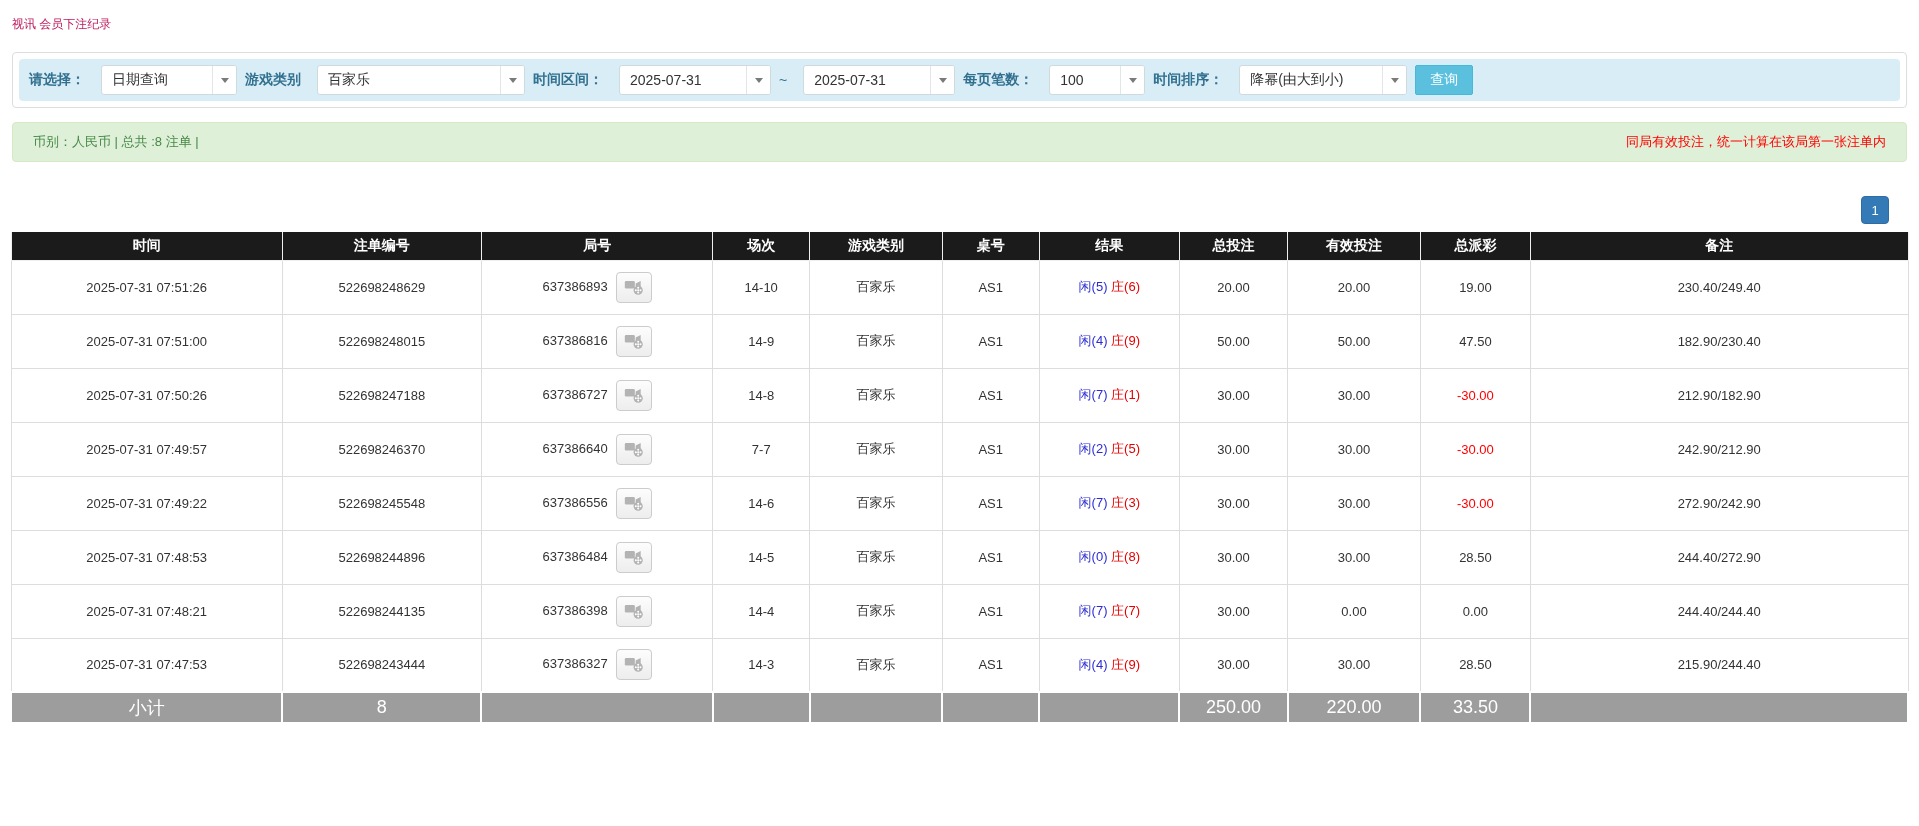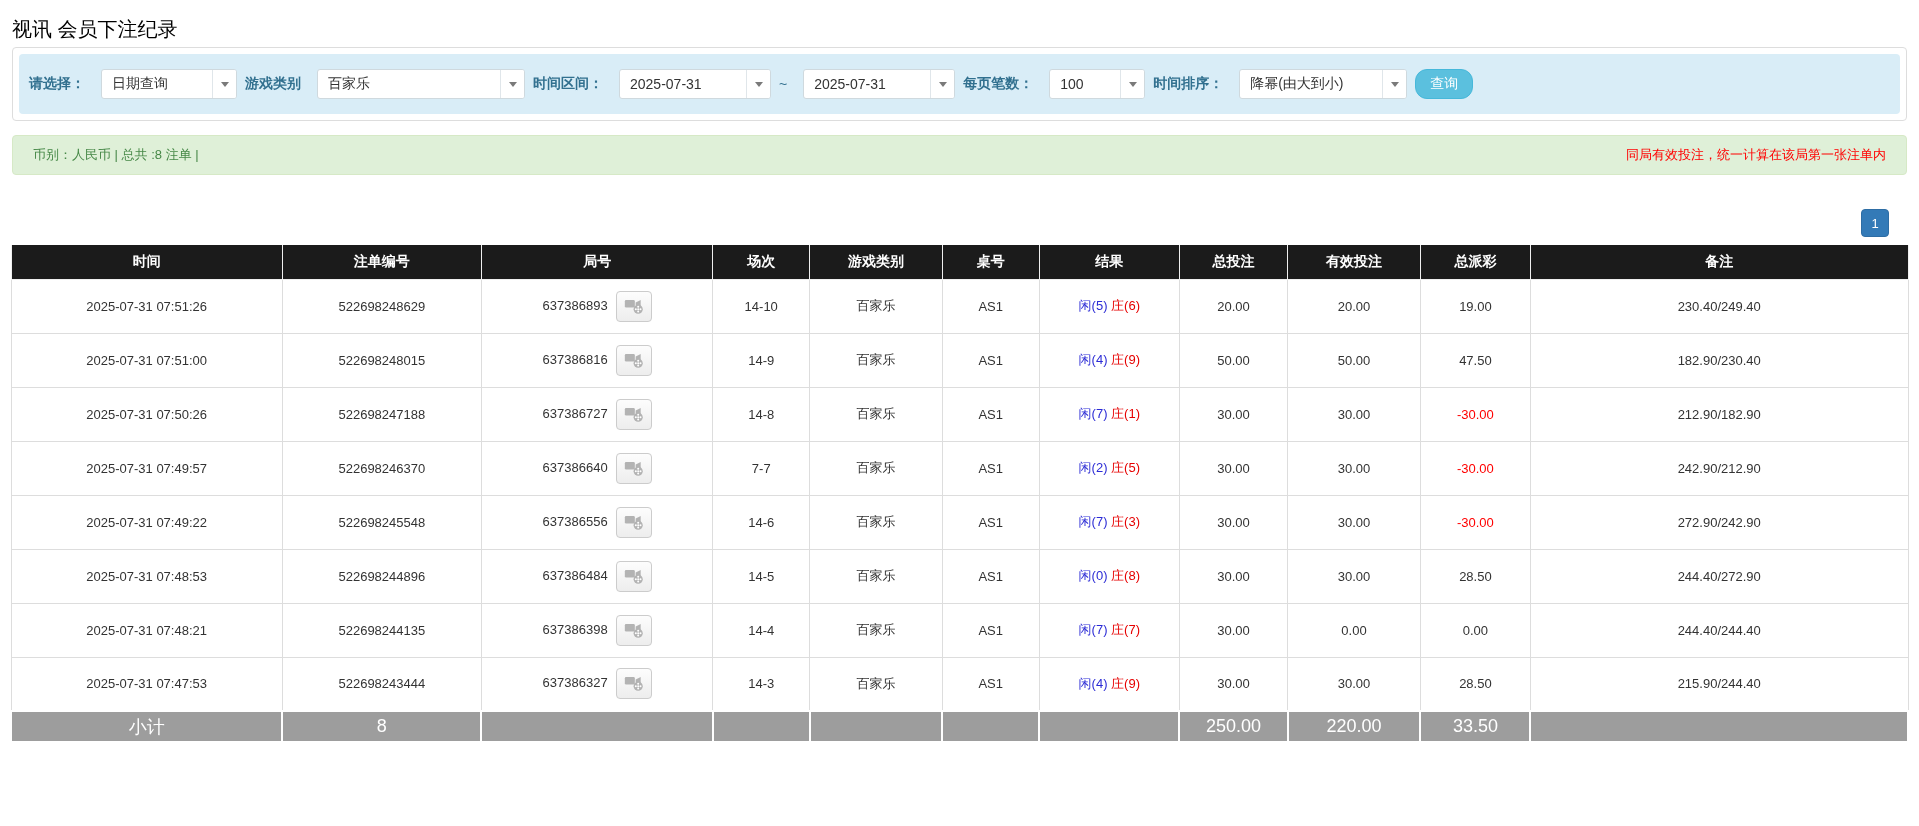--- a/index.html
+++ b/index.html
@@ -6,41 +6,41 @@
   html,body { background:#fff; }
   body {
     width: 1919px; min-height: 826px;
     font-family: "Liberation Sans", "DejaVu Sans", sans-serif;
     color:#333;
     --accent-blue:#5bc0de; --pagination-blue:#337ab7; --link-blue:#428bca;
     --result-player-blue:#2b2bd5; --result-banker-red:#e60000; --negative-red:#ff0000;
     --header-bg:#1b1b1b; --footer-bg:#9d9d9d; --filter-bg:#d9edf7; --filter-label:#31708f;
     --summary-bg:#dff0d8; --summary-text:#468847; --note-red:#ff0000;
   }
-  .page-title { font-size:20px; font-weight:normal; color:#000000; margin:16px 0 4px 12px; }
+  .page-title { font-size:12px; font-weight:normal; color:#be185d; margin:16px 0 19px 12px; }
 
   .filter-panel { margin:0 12px; background:#fff; border:1px solid #ddd; border-radius:4px; padding:6px; }
-  .filter-bar { background:var(--filter-bg); border-radius:4px; padding:12px 10px; display:flex; align-items:center; gap:8px; height:60px; }
+  .filter-bar { background:var(--filter-bg); border-radius:4px; padding:12px 10px; display:flex; align-items:center; gap:8px; height:42px; }
   .flabel { color:var(--filter-label); font-weight:bold; font-size:14px; white-space:nowrap; }
   .combo { height:30px; background:#fff; border:1px solid #cfd9de; border-radius:3px; display:inline-flex; align-items:center; overflow:hidden; cursor:pointer;margin-left:8px; }
   .combo-text { padding:0 10px; font-size:14px; color:#333; flex:1; white-space:nowrap; }
   .combo-arrow { width:24px; align-self:stretch; border-left:1px solid #e0e6ea; display:flex; align-items:center; justify-content:center; background:#fff; }
   .tri { width:0; height:0; border-left:4px solid transparent; border-right:4px solid transparent; border-top:5px solid #7a7a7a; }
   .tilde { color:#31708f; font-size:14px; }
-  .btn-search { height:30px; padding:0 14px; background:var(--accent-blue); border:1px solid #46b8da; color:#fff; font-size:14px; border-radius:12px; cursor:pointer; }
+  .btn-search { height:30px; padding:0 14px; background:var(--accent-blue); border:1px solid #46b8da; color:#fff; font-size:14px; border-radius:2px; cursor:pointer; }
 
   .summary-bar { margin:14px 12px 0; background:var(--summary-bg); border:1px solid #d6e9c6; border-radius:4px; padding:10px 20px; display:flex; justify-content:space-between; align-items:center; font-size:13px;text-align:center; }
   .summary-left { color:var(--summary-text); }
   .summary-note { color:var(--note-red); }
 
   .pagination { display:flex; justify-content:flex-end; margin:34px 30px 8px 0; }
   .page-btn { min-width:28px; height:28px; background:var(--pagination-blue); border:1px solid #2e6da4; color:#fff; font-size:13px; border-radius:4px; cursor:pointer; }
 
   table.records { width:calc(100% - 20px); margin:0 10px 10px; border-collapse:collapse; table-layout:fixed; text-align:center; font-size:13px; }
-  table.records thead th { background:var(--header-bg); color:#fff; font-weight:bold; font-size:14px; height:34px; border:1px solid #efefef; border-top:none; }
+  table.records thead th { background:var(--header-bg); color:#fff; font-weight:bold; font-size:14px; height:28px; border:1px solid #efefef; border-top:none; }
   table.records tbody td { height:54px; border:1px solid #ddd; color:#333; background:#fff; }
   td.bet-link { color:var(--link-blue); cursor:pointer; }
   .result-player { color:var(--result-player-blue); }
   .result-banker { color:var(--result-banker-red); }
   td.payout.neg { color:var(--negative-red); }
   .round-cell { white-space:nowrap; }
   .video-btn { display:inline-flex; align-items:center; justify-content:center; width:36px; height:31px; margin-left:8px; vertical-align:middle; background:linear-gradient(#fdfdfd,#ededed); border:1px solid #ccc; border-radius:4px; cursor:pointer; }
   table.records tfoot td { height:31px; background:var(--footer-bg); color:#fff; border:2px solid #fff; font-size:18px; }
 </style>
 </head>

